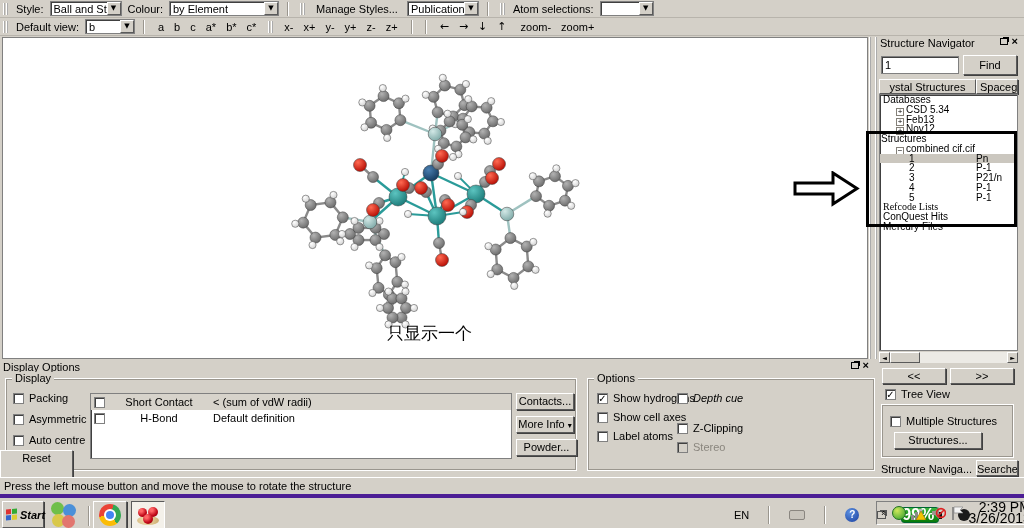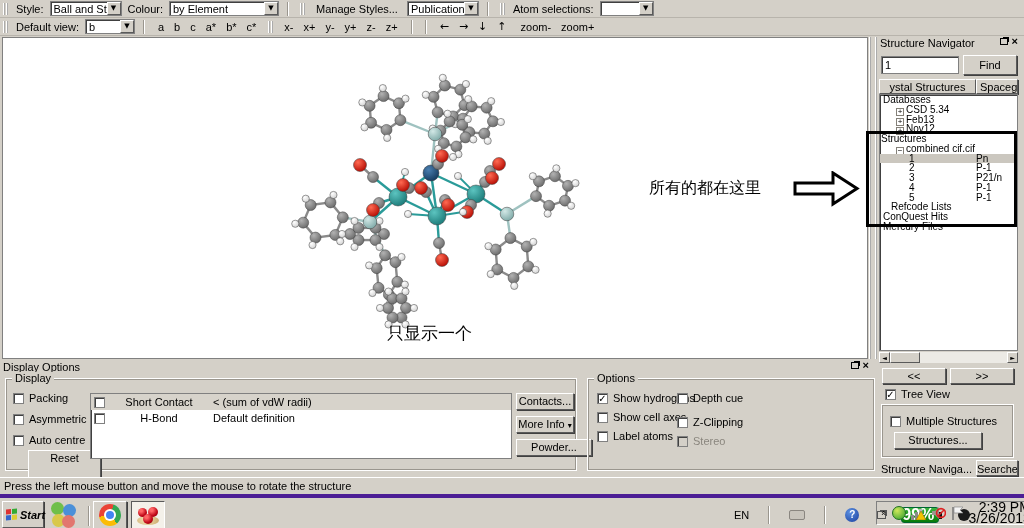--- a/index.html
+++ b/index.html
@@ -472,21 +472,20 @@
       <circle cx="402" cy="184" r="6.5" fill="url(#gO)" stroke="#3c3c3c" stroke-width="0.5"></circle>
       <circle cx="425" cy="191" r="5.5" fill="url(#gC)" stroke="#3c3c3c" stroke-width="0.5"></circle>
       <circle cx="420" cy="187" r="6.5" fill="url(#gO)" stroke="#3c3c3c" stroke-width="0.5"></circle>
       <circle cx="404" cy="171" r="3.6" fill="url(#gH)" stroke="#3c3c3c" stroke-width="0.5"></circle>
       <circle cx="457" cy="175" r="3.6" fill="url(#gH)" stroke="#3c3c3c" stroke-width="0.5"></circle>
       <circle cx="407" cy="213" r="3.6" fill="url(#gH)" stroke="#3c3c3c" stroke-width="0.5"></circle>
       <circle cx="462" cy="211" r="3.6" fill="url(#gH)" stroke="#3c3c3c" stroke-width="0.5"></circle>
       <circle cx="452" cy="156" r="3.6" fill="url(#gH)" stroke="#3c3c3c" stroke-width="0.5"></circle>
     </svg>
   <div class="cn-text" style="left:384px; top:284px;">只显示一个</div>
-  <div class="cn-text" style="left:646px; top:140px; font-size:16px;">所有的都在这里</div>
   <svg class="abs" style="left:790px; top:133px;" width="68" height="36">
     <polygon points="2,12 40,12 40,2 64,17.5 40,33 40,23 2,23" fill="#fff" stroke="#000" stroke-width="3"></polygon>
   </svg>
 </div>
 <div id="splitter"></div>
 
 <div id="navcol">
   <div class="pnl-hdr">
     <span>Structure Navigator</span>
     <span class="pnl-icons">
@@ -503,21 +502,21 @@
       <div class="trow" style="padding-left: 16px;"><span class="pmbox">+</span><span>CSD 5.34</span></div>
       <div class="trow" style="padding-left: 16px;"><span class="pmbox">+</span><span>Feb13</span></div>
       <div class="trow" style="padding-left: 16px;"><span class="pmbox">+</span><span>Nov12</span></div>
       <div class="trow" style="padding-left: 1px;"><span>Structures</span></div>
       <div class="trow" style="padding-left: 16px;"><span class="pmbox">−</span><span>combined cif.cif</span></div>
       <div class="trow sel" style="padding-left: 29px;"><span>1</span><span class="sgcol">Pn</span></div>
       <div class="trow" style="padding-left: 29px;"><span>2</span><span class="sgcol">P-1</span></div>
       <div class="trow" style="padding-left: 29px;"><span>3</span><span class="sgcol">P21/n</span></div>
       <div class="trow" style="padding-left: 29px;"><span>4</span><span class="sgcol">P-1</span></div>
       <div class="trow" style="padding-left: 29px;"><span>5</span><span class="sgcol">P-1</span></div>
-      <div class="trow" style="padding-left: 11px;"><span>Refcode Lists</span></div>
+      <div class="trow" style="padding-left: 3px; font-family: Liberation Serif, serif;"><span>Refcode Lists</span></div>
       <div class="trow" style="padding-left: 3px;"><span>ConQuest Hits</span></div>
       <div class="trow" style="padding-left: 3px;"><span>Mercury Files</span></div>
     </div>
   <div class="hscroll">
     <span class="scrbtn">◄</span>
     <span class="scrthumb"></span>
     <span style="flex:1"></span>
     <span class="scrbtn">►</span>
   </div>
   <div class="btn abs" style="left:5px; top:332px; width:64px; height:16px; line-height:14px;">&lt;&lt;</div>
@@ -557,58 +556,58 @@
       </div>
       <div class="cbrow" style="margin-bottom: 9px;">
         <span class="cbbox"></span>
         <span>Asymmetric Unit</span>
       </div>
       <div class="cbrow" style="margin-bottom: 9px;">
         <span class="cbbox"></span>
         <span>Auto centre</span>
       </div>
     </div>
-  <div class="btn abs" style="left:28px; top:90px; width:73px; height:34px; line-height:15px;">Reset</div>
+  <div class="btn abs" style="left:0; top:90px; width:73px; height:34px; line-height:15px;">Reset</div>
   <div id="contactlist">
       <div class="crow sel">
         <span class="cbbox"></span>
         <span class="cname">Short Contact</span>
         <span>&lt; (sum of vdW radii)</span>
       </div>
       <div class="crow">
         <span class="cbbox"></span>
         <span class="cname">H-Bond</span>
         <span>Default definition</span>
       </div>
     </div>
   <div class="btn abs" style="left:516px; top:33px; width:58px; height:17px; line-height:15px;">Contacts...</div>
   <div class="btn abs" style="left:516px; top:56px; width:58px; height:17px; line-height:15px;">
     <span>More Info</span>
     <span style="font-family:'DejaVu Sans',sans-serif; font-size:8px;">▾</span>
   </div>
-  <div class="btn abs" style="left:516px; top:79px; width:76px; height:17px; line-height:15px;">Powder...</div>
+  <div class="btn abs" style="left:516px; top:79px; width:61px; height:17px; line-height:15px;">Powder...</div>
   <div class="grpbox" style="left:587px; top:18px; width:288px; height:93px;">
     <span class="grpleg">Options</span>
   </div>
   <div id="optcol1" class="abs" style="left:597px; top:32px;">
       <div class="cbrow" style="margin-bottom: 7px;">
         <span class="cbbox">✓</span>
         <span>Show hydrogens</span>
       </div>
       <div class="cbrow" style="margin-bottom: 7px;">
         <span class="cbbox"></span>
         <span>Show cell axes</span>
       </div>
       <div class="cbrow" style="margin-bottom: 7px;">
         <span class="cbbox"></span>
         <span>Label atoms</span>
       </div>
     </div>
   <div id="optcol2" class="abs" style="left:677px; top:32px;">
-      <div class="cbrow" style="margin-bottom: 12px;">
+      <div class="cbrow" style="margin-bottom: 18px; font-style: italic;">
         <span class="cbbox"></span>
         <span>Depth cue</span>
       </div>
       <div class="cbrow" style="margin-bottom: 7px;">
         <span class="cbbox"></span>
         <span>Z-Clipping</span>
       </div>
       <div class="cbrow" style="margin-bottom: 7px;">
         <span class="cbbox dis"></span>
         <span class="dis-lbl">Stereo</span>

